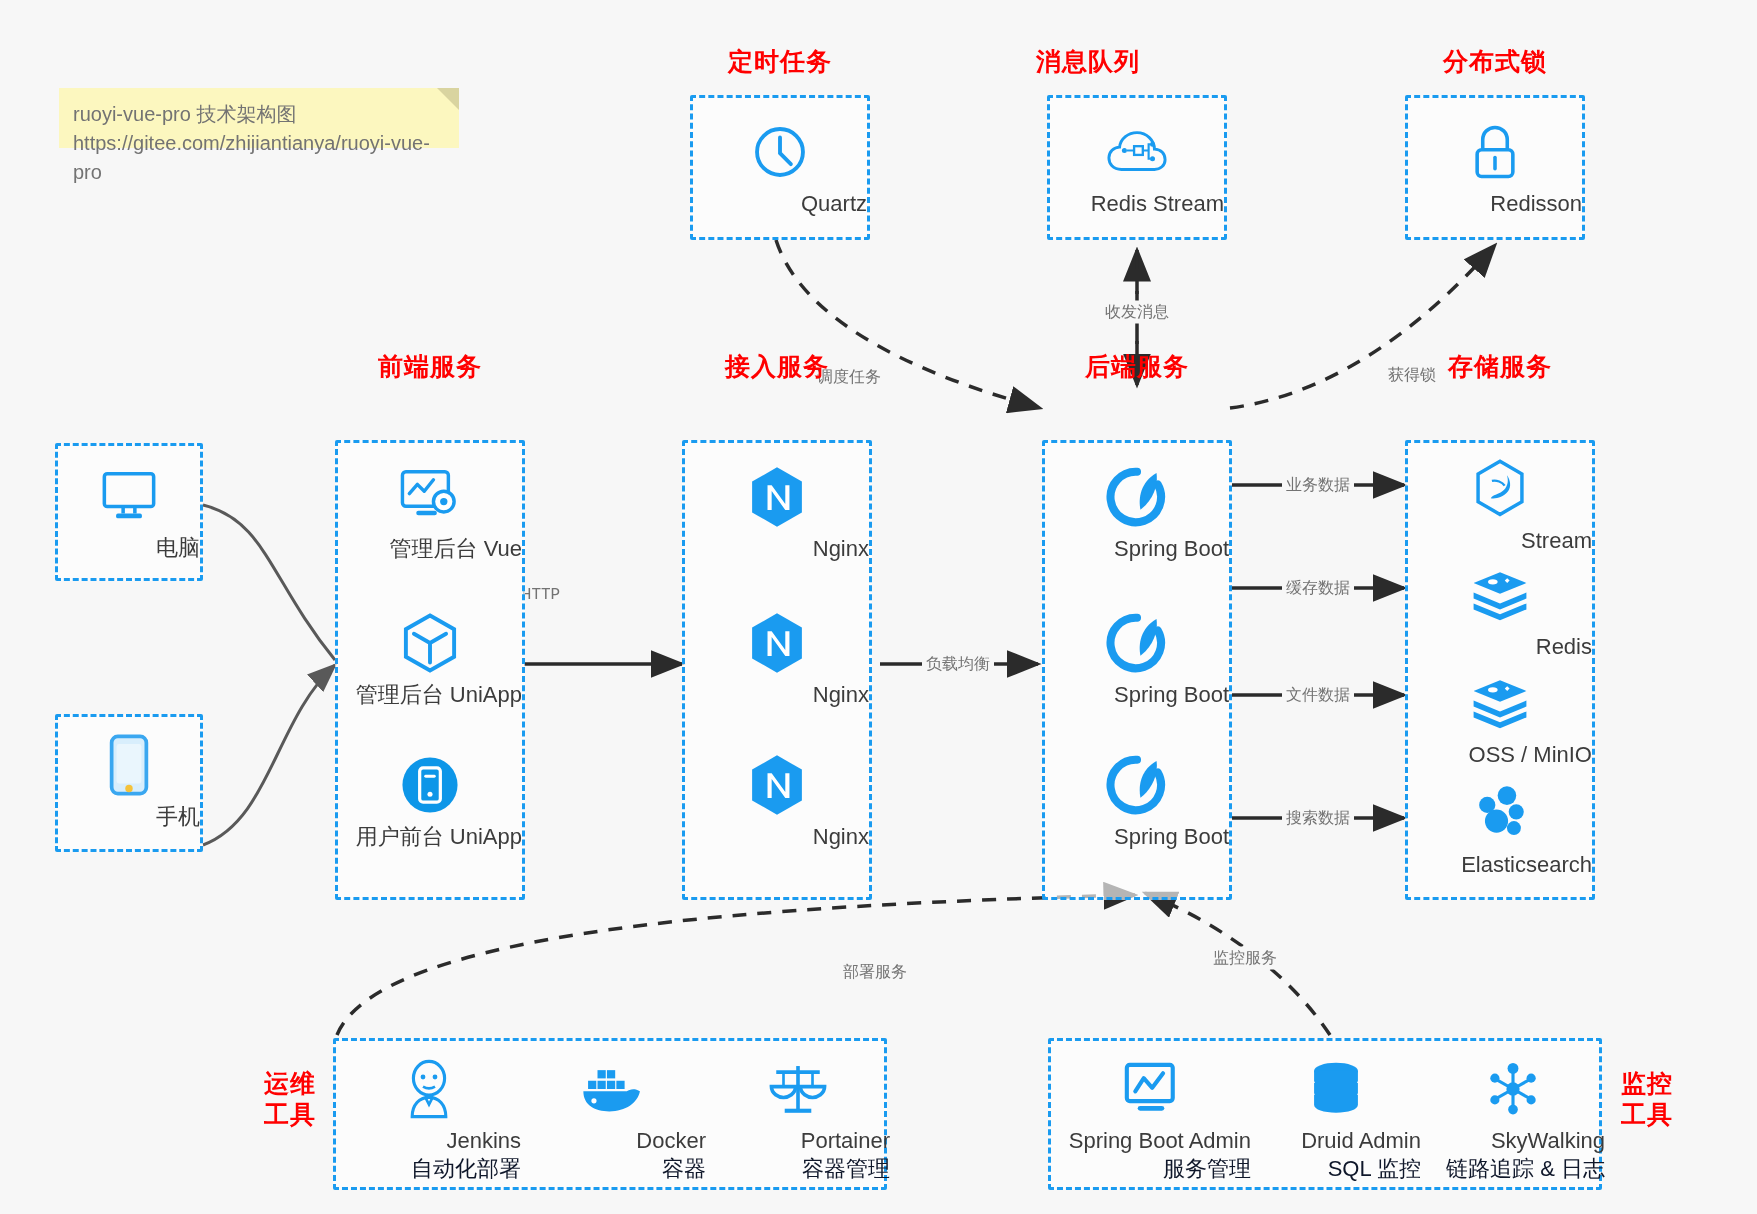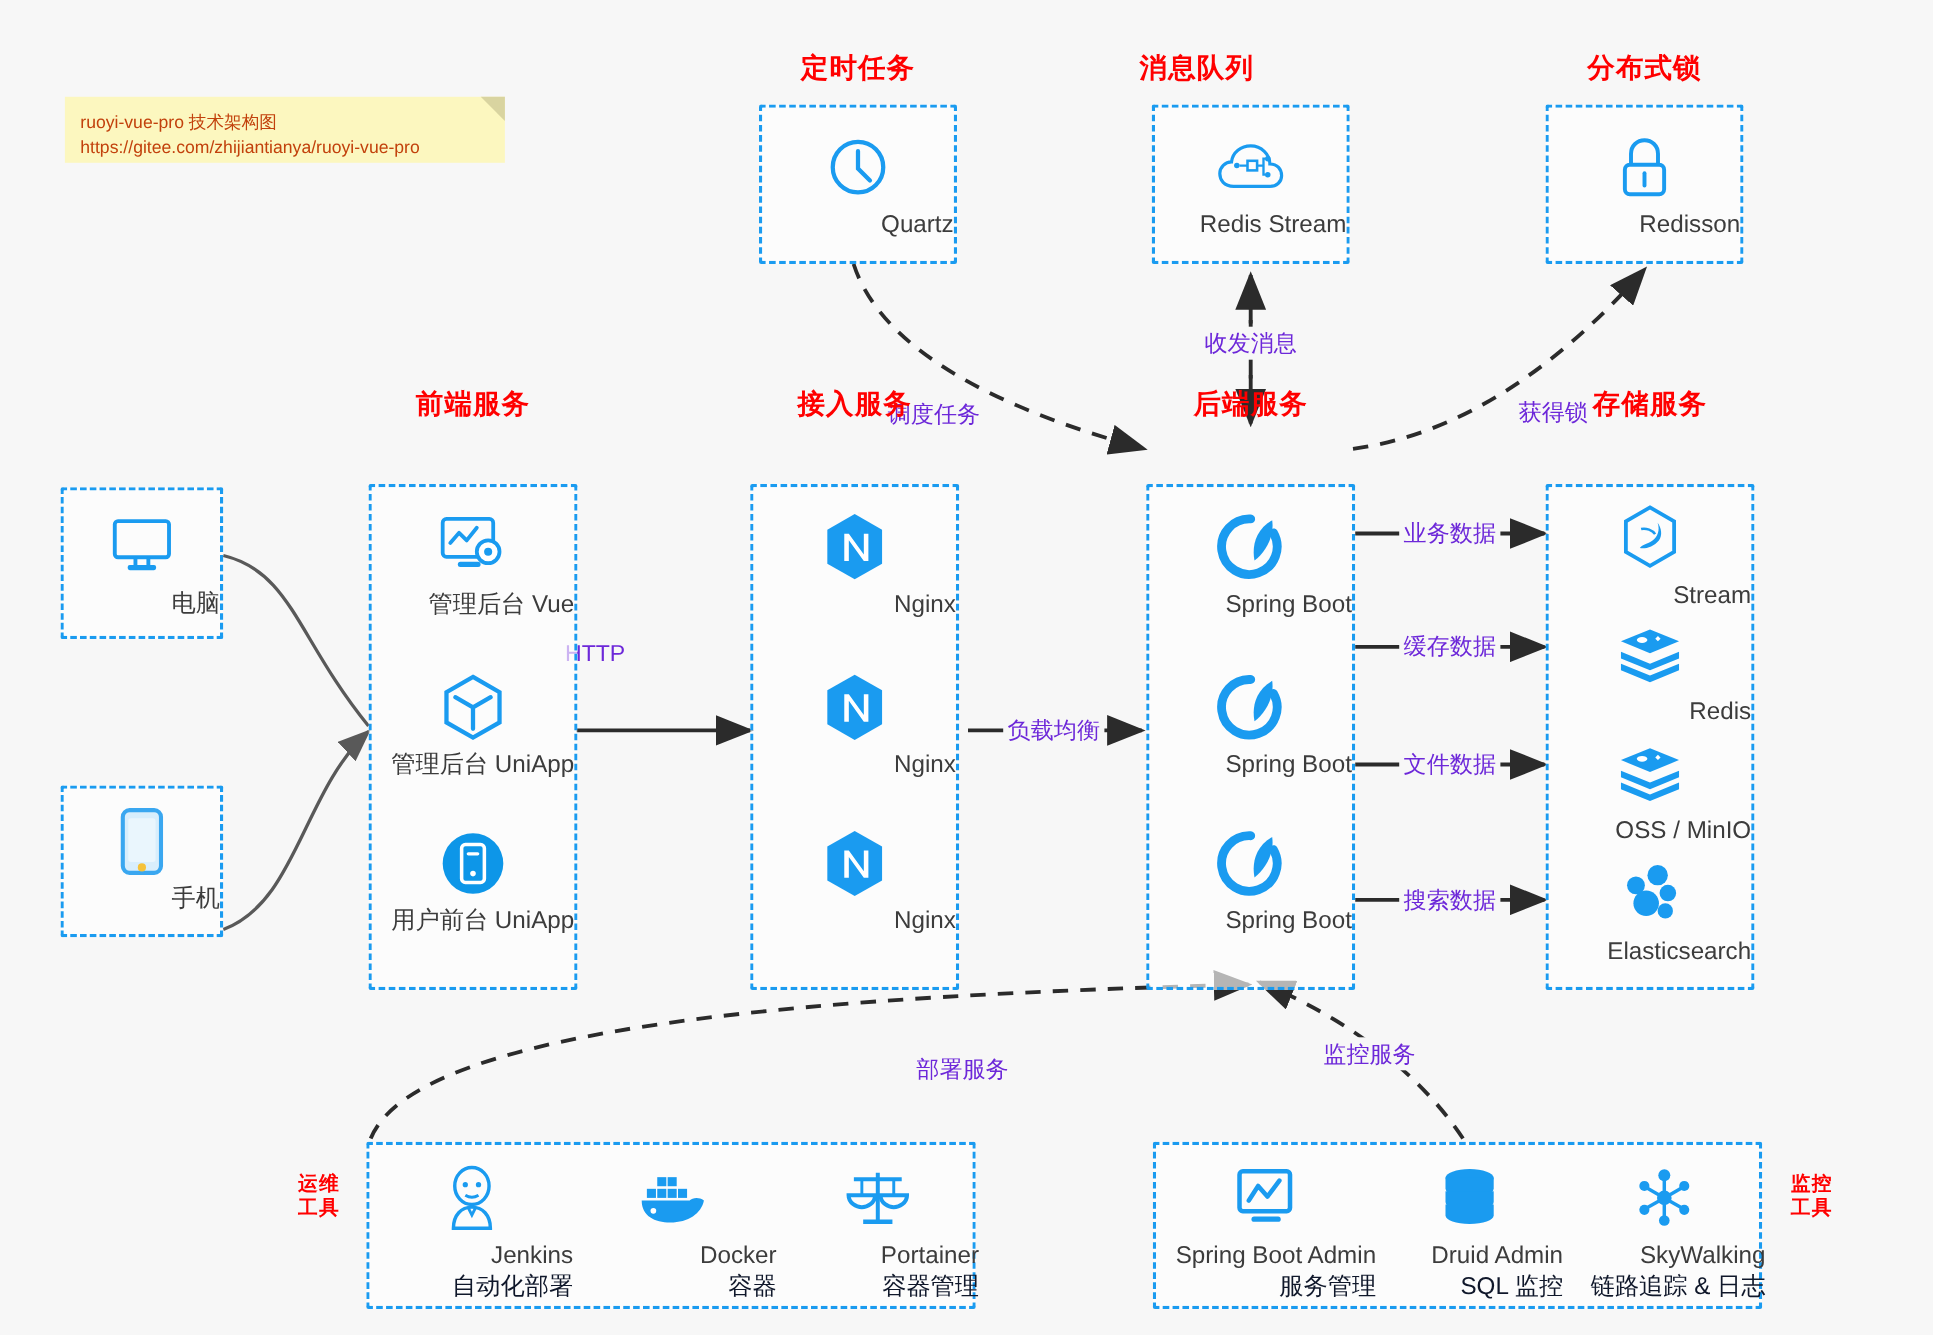--- a/index.html
+++ b/index.html
@@ -25,22 +25,21 @@
     position:absolute;
     color:#ff0000;
     font-weight:bold;
     font-size:25px;
     letter-spacing:1px;
     white-space:nowrap;
     text-align:center;
   }
   .grp-title.side{
     line-height:1.22;
-    font-size:18px;
-    font-family:Liberation Mono, monospace;
+    font-size:25px;
   }
 
   
   .node{
     position:absolute;
     width:100%;
     left:0;
     text-align:right;
   }
   .node .ico{
@@ -61,40 +60,41 @@
   }
 
   
   .note{
     position:absolute;
     left:59px;top:88px;
     width:400px;height:60px;
     background:#fcf7bf;
     padding:12px 14px 10px 14px;
     box-sizing:border-box;
-    font-size:16px;
-    color:#c2410c;
+    font-size:20px;
+    color:#737373;
     line-height:1.45;
   }
   .note .fold{
     position:absolute;right:0;top:0;
     width:0;height:0;
     border-left:22px solid transparent;
     border-top:22px solid #d9d4a0;
   }
 
   
   .elabel{
     position:absolute;
     background:#f7f7f7;
-    font-size:21px;
-    color:#6d28d9;
+    font-size:16px;
+    color:#737373;
     padding:1px 4px;
     white-space:nowrap;
     transform:translate(-50%,-50%);
+    font-family:Liberation Mono, monospace;
   }
 </style>
 </head>
 <body>
 
 <div id="canvas">
 
   <div class="note">
     <div class="fold"></div>
     <div>ruoyi-vue-pro 技术架构图</div>

